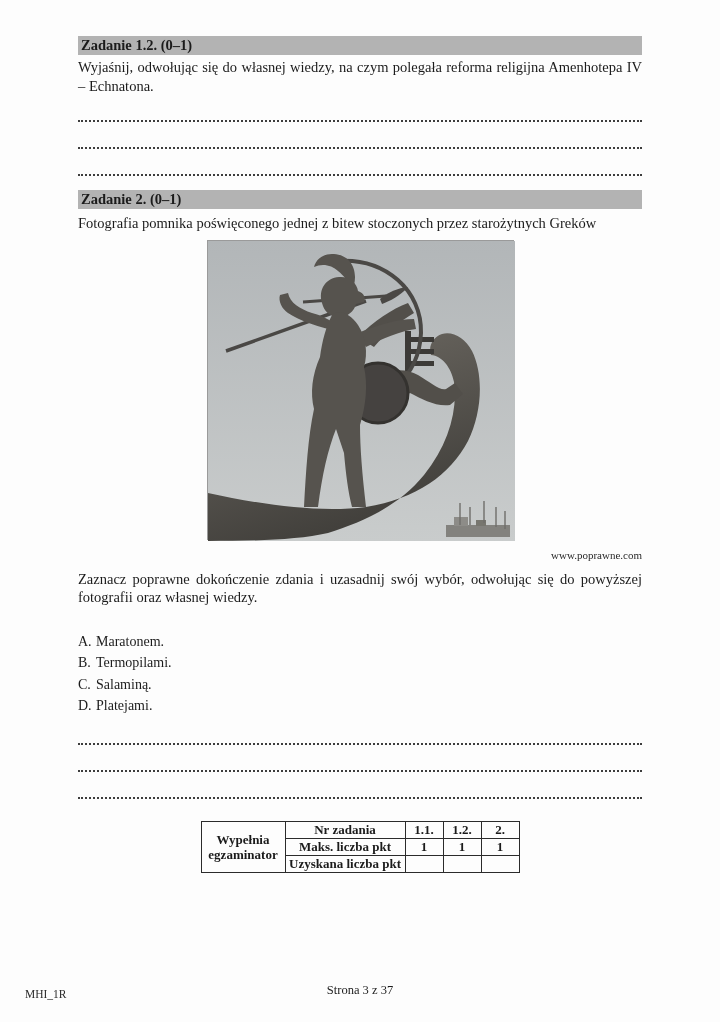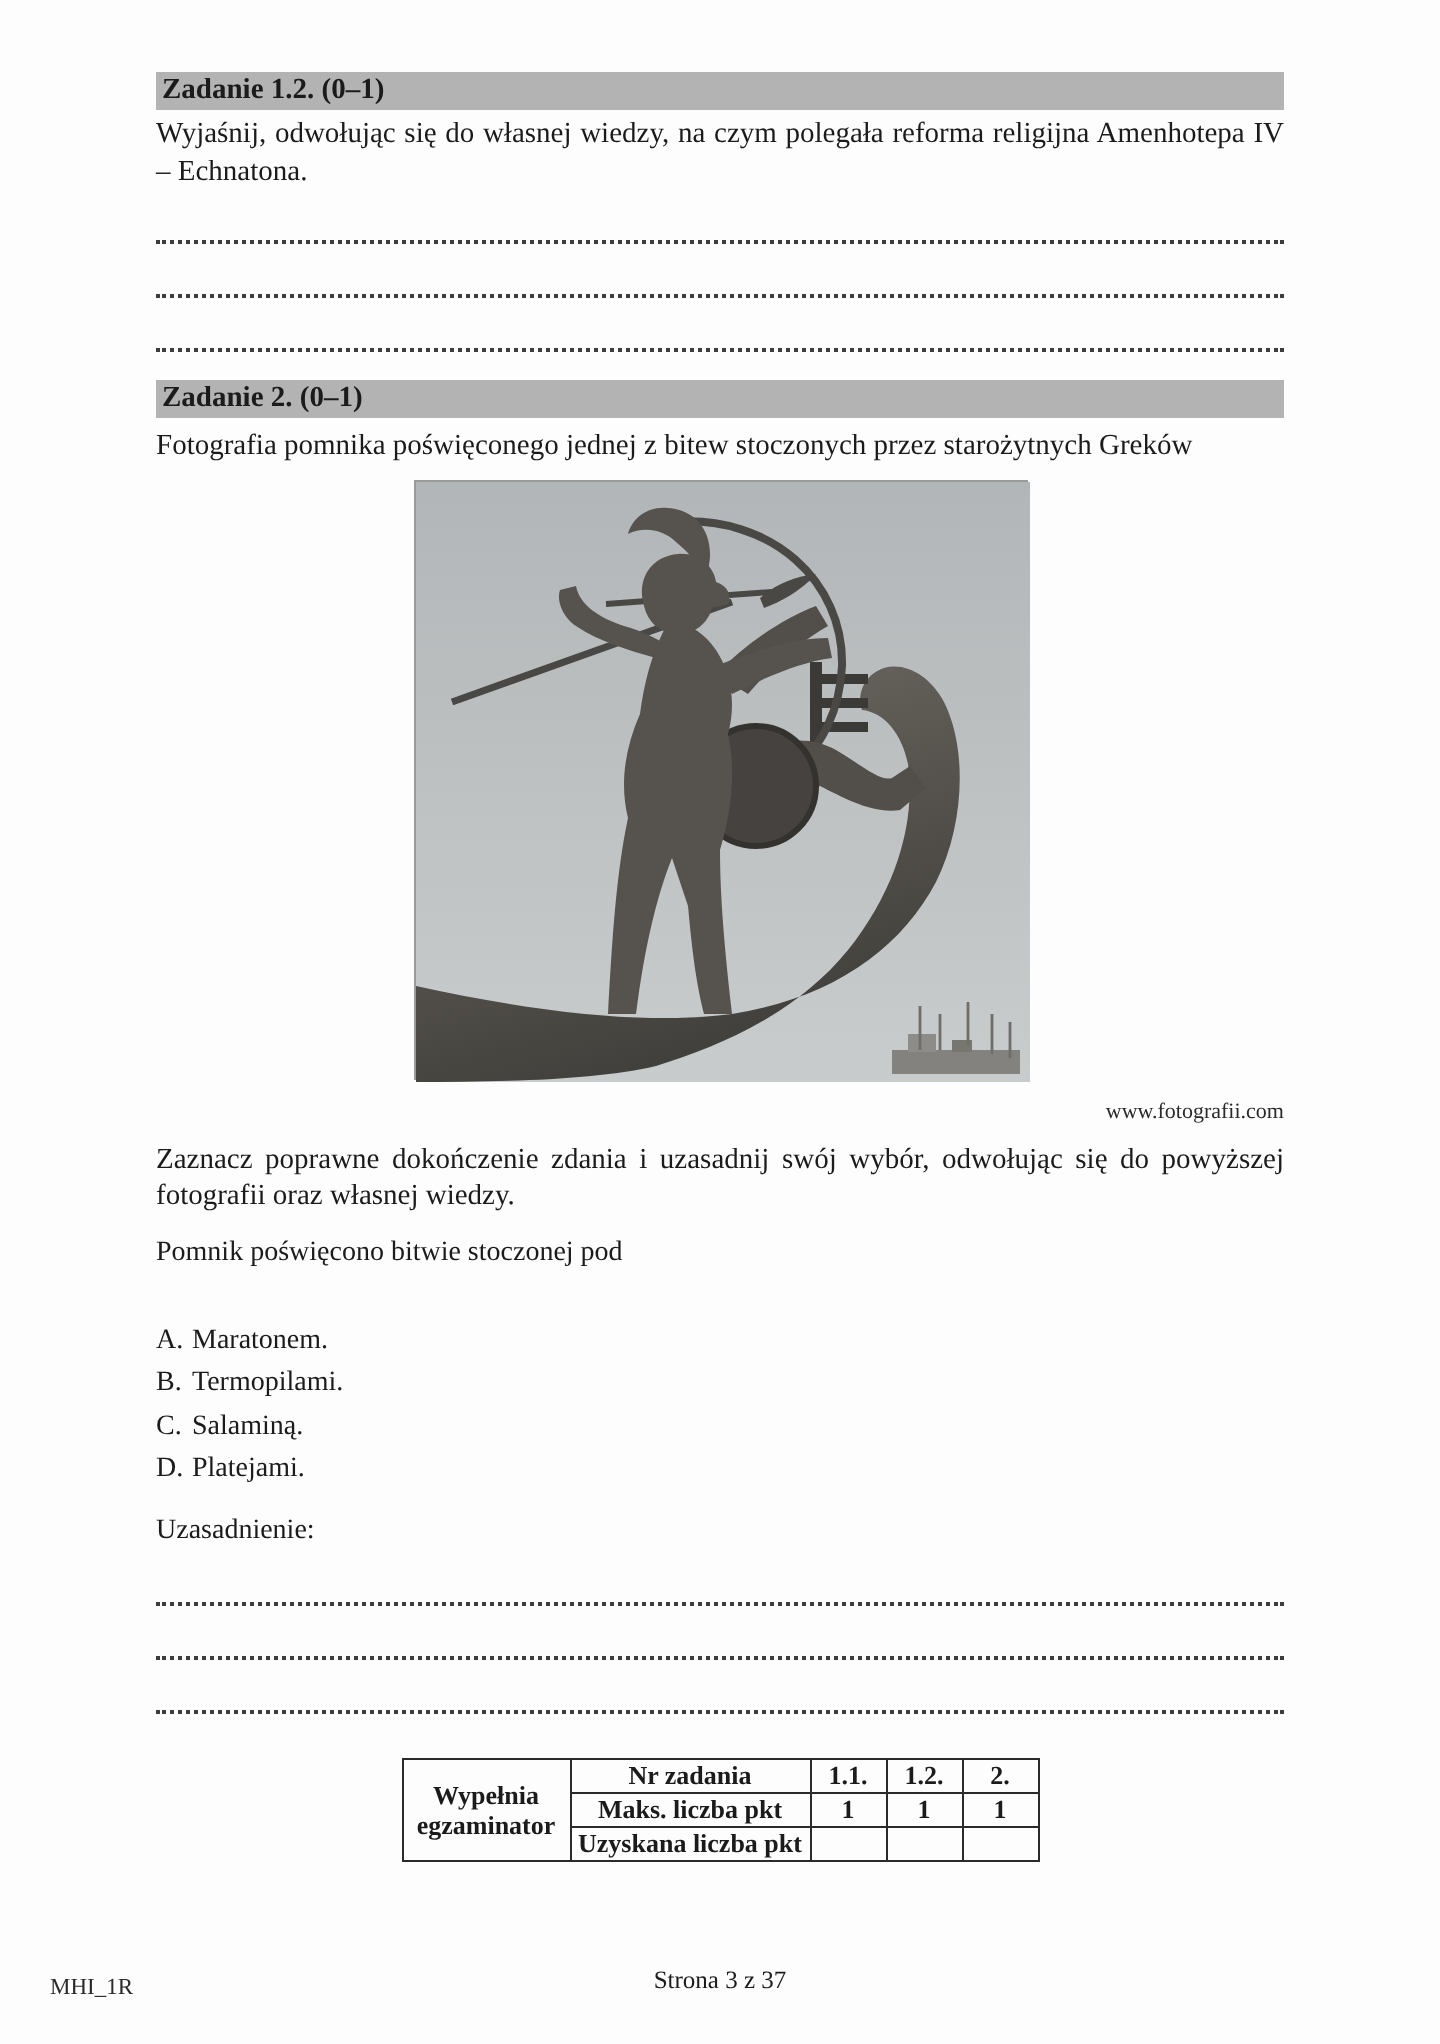--- a/index.html
+++ b/index.html
@@ -179,34 +179,32 @@
             <line x1="262" y1="266" x2="262" y2="284"></line>
             <line x1="276" y1="260" x2="276" y2="282"></line>
             <line x1="288" y1="266" x2="288" y2="286"></line>
             <line x1="297" y1="270" x2="297" y2="288"></line>
           </g>
         </g>
       </svg>
     </span>
   </div>
 
-  <div class="photo-caption">www.fotografii.com</div>
+  <div class="photo-caption">www.poprawne.com</div>
 
   <p class="para-bold instruction">Zaznacz poprawne dokończenie zdania i uzasadnij swój wybór, odwołując się do powyższej fotografii oraz własnej wiedzy.</p>
 
-  <p class="para-plain stem">Pomnik poświęcono bitwie stoczonej pod</p>
 
   <ul class="options">
     <li><span class="opt-label">A.</span><span>Maratonem.</span></li>
     <li><span class="opt-label">B.</span><span>Termopilami.</span></li>
     <li><span class="opt-label">C.</span><span>Salaminą.</span></li>
     <li><span class="opt-label">D.</span><span>Platejami.</span></li>
   </ul>
 
-  <p class="para-plain justification">Uzasadnienie:</p>
 
   <div class="dotlines dotlines2">
     <div class="dotline"></div>
     <div class="dotline"></div>
     <div class="dotline"></div>
   </div>
 
   <div class="table-wrap">
     <table class="examiner">
       <tbody>

